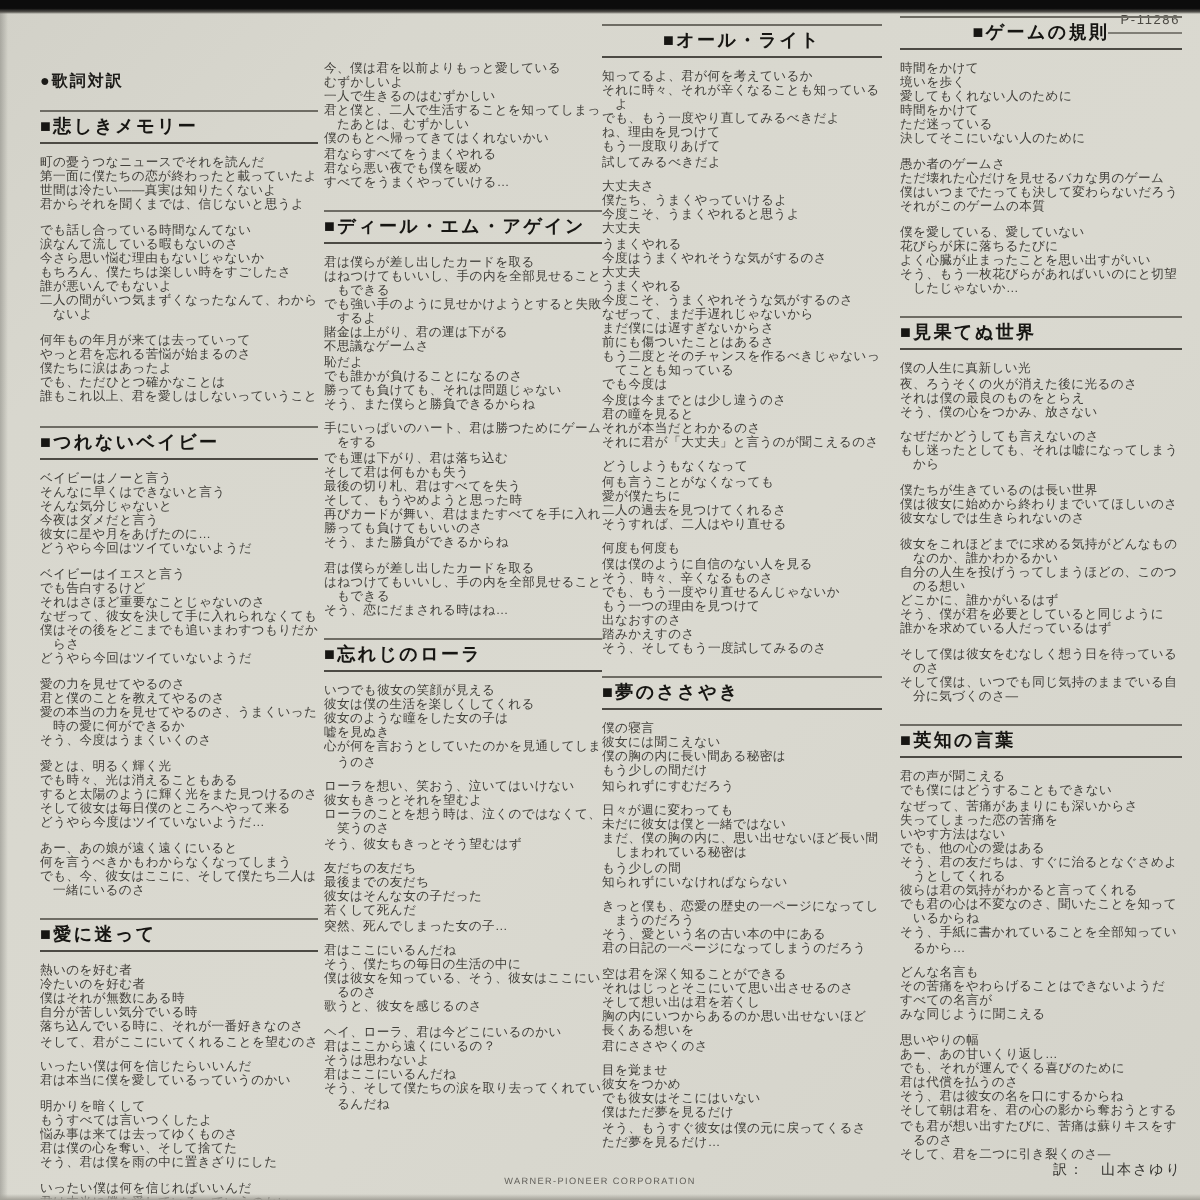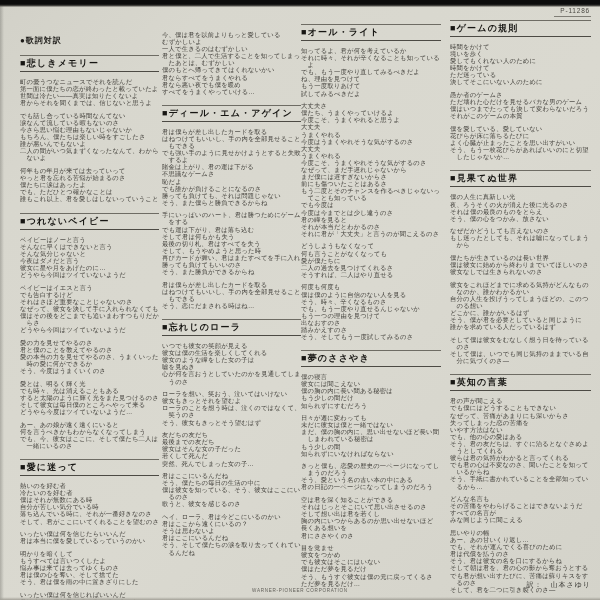--- a/index.html
+++ b/index.html
@@ -13,21 +13,21 @@
        background:linear-gradient(rgba(60,58,52,0),#a3a198);}
   #left-edge{position:absolute;left:0;top:0;width:4px;height:600px;
        background:linear-gradient(90deg,rgba(40,40,36,.25),rgba(40,40,36,0));}
   .col{position:absolute;white-space:pre;color:#413f3a;font-size:6.3px;overflow:hidden;}
   .ln{line-height:7.1px;height:7.1px;letter-spacing:.2px;}
   .gap{height:5.5px;}
   .cat-label{font-weight:bold;color:#1c1b18;font-size:8px;line-height:9px;margin-bottom:5px;letter-spacing:1px;}
   .song-h{font-weight:bold;color:#171613;font-size:9px;line-height:10px;
         letter-spacing:1.2px;margin:10px 0 6px 0;padding:2px 0 3px 0;
         border-top:1px solid #6e6c64;border-bottom:1.5px solid #4c4a44;}
-  .col .song-h:first-child{margin-top:12px;}
+  .col .song-h:first-child{margin-top:0;text-align:center;}
   #catalog{position:absolute;top:7px;right:9px;font-size:6.5px;color:#4a4842;
         letter-spacing:.8px;border-bottom:1px solid #807e76;padding:0 1px 2px 6px;}
   #publisher{position:absolute;left:238px;top:588px;width:124px;text-align:center;
         font-size:4.6px;color:#62605a;letter-spacing:.7px;}
   #credit{position:absolute;left:450px;top:580px;width:141px;text-align:right;
         font-size:7px;color:#33322e;letter-spacing:1px;}
 </style>
 </head>
 <body>
 

